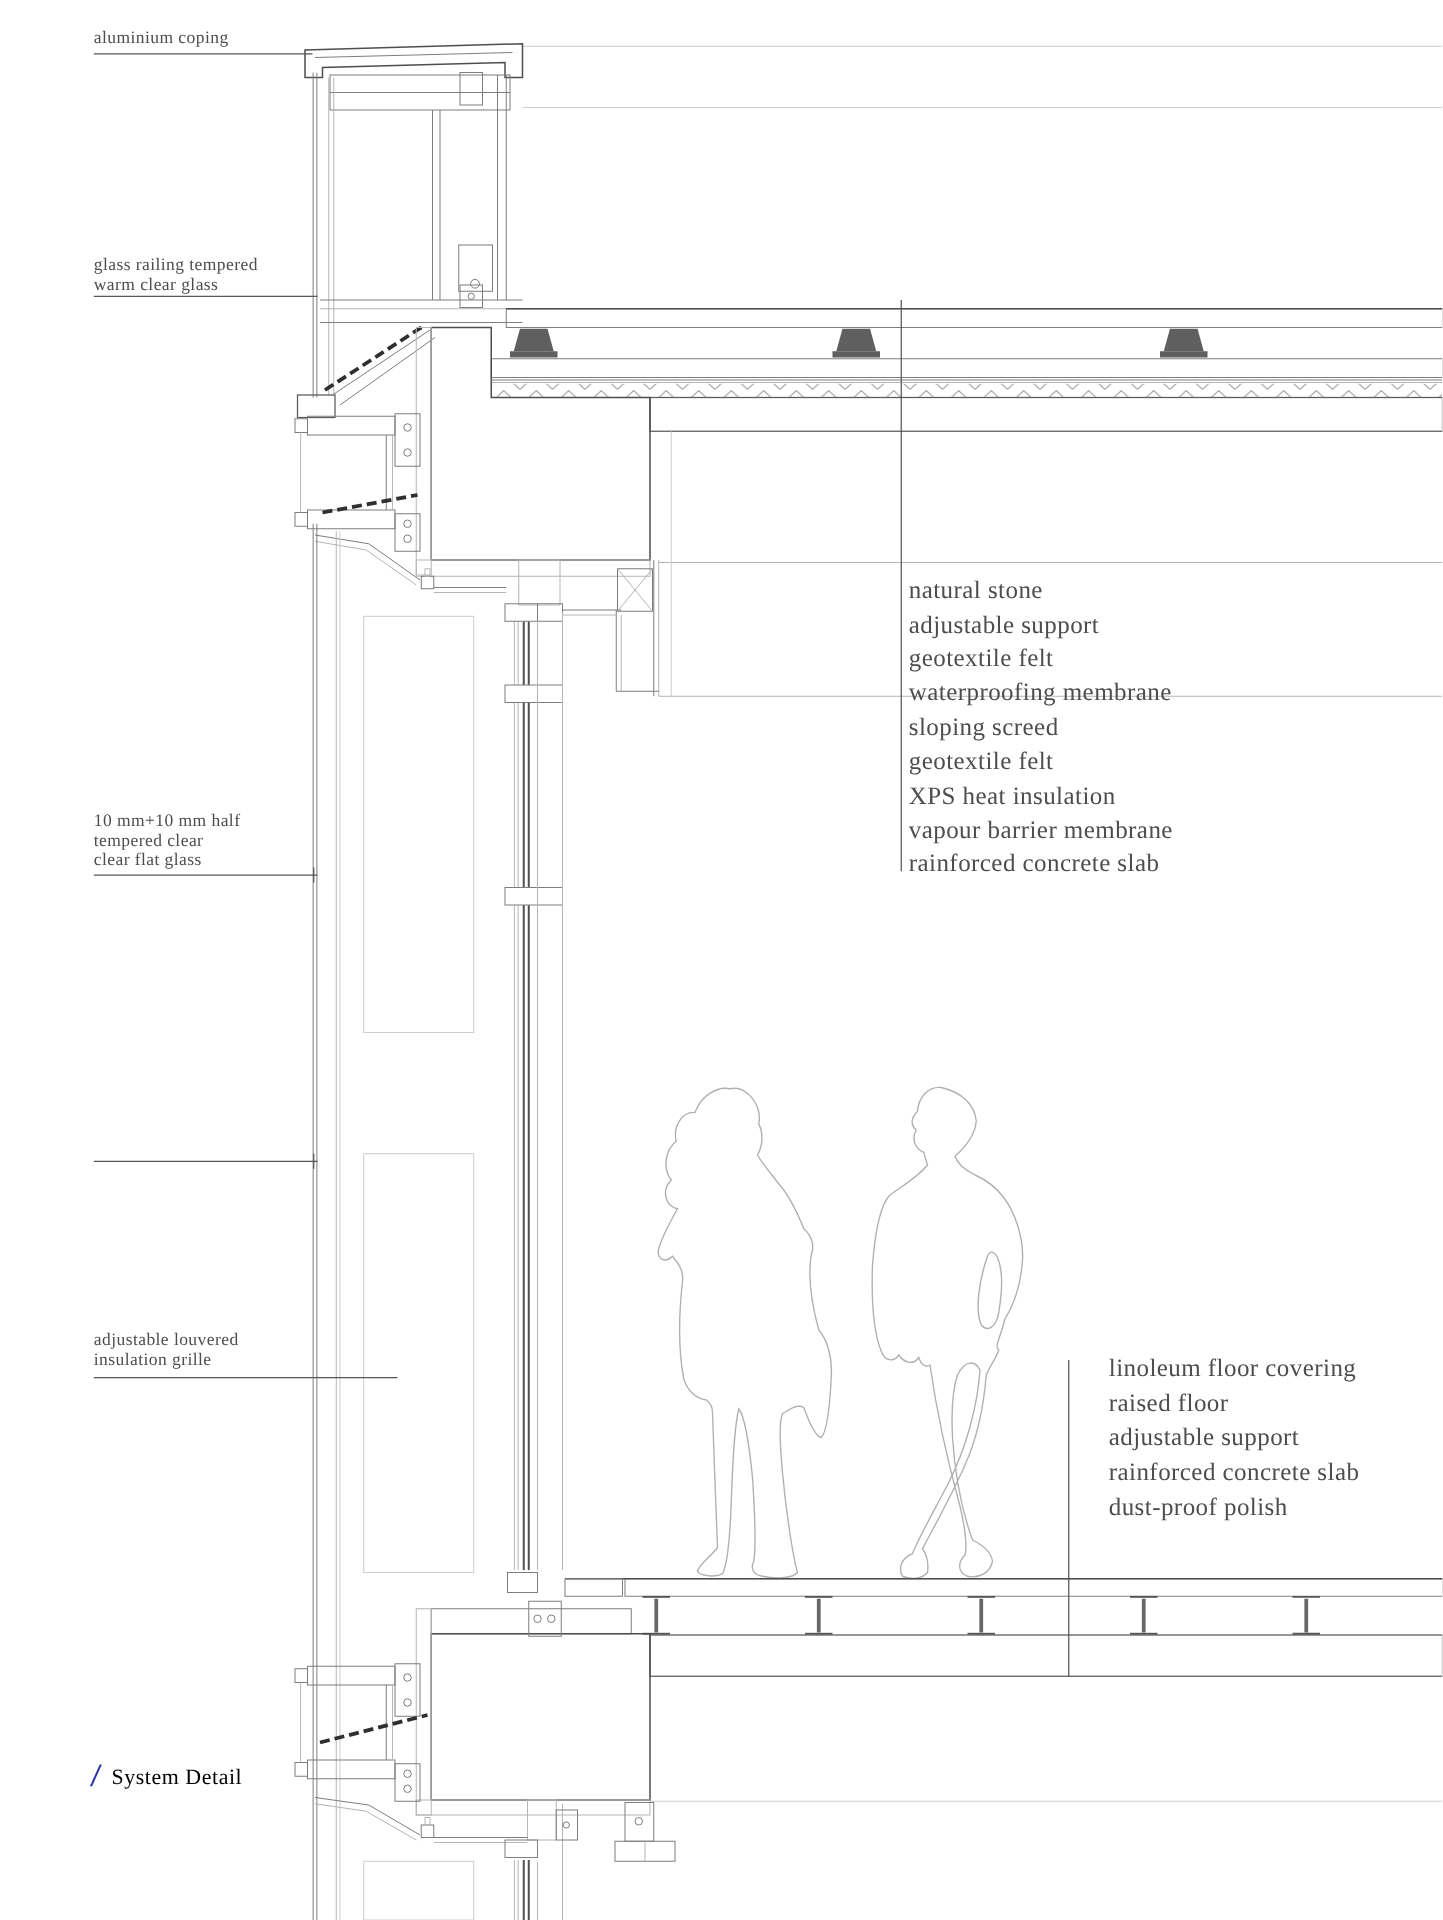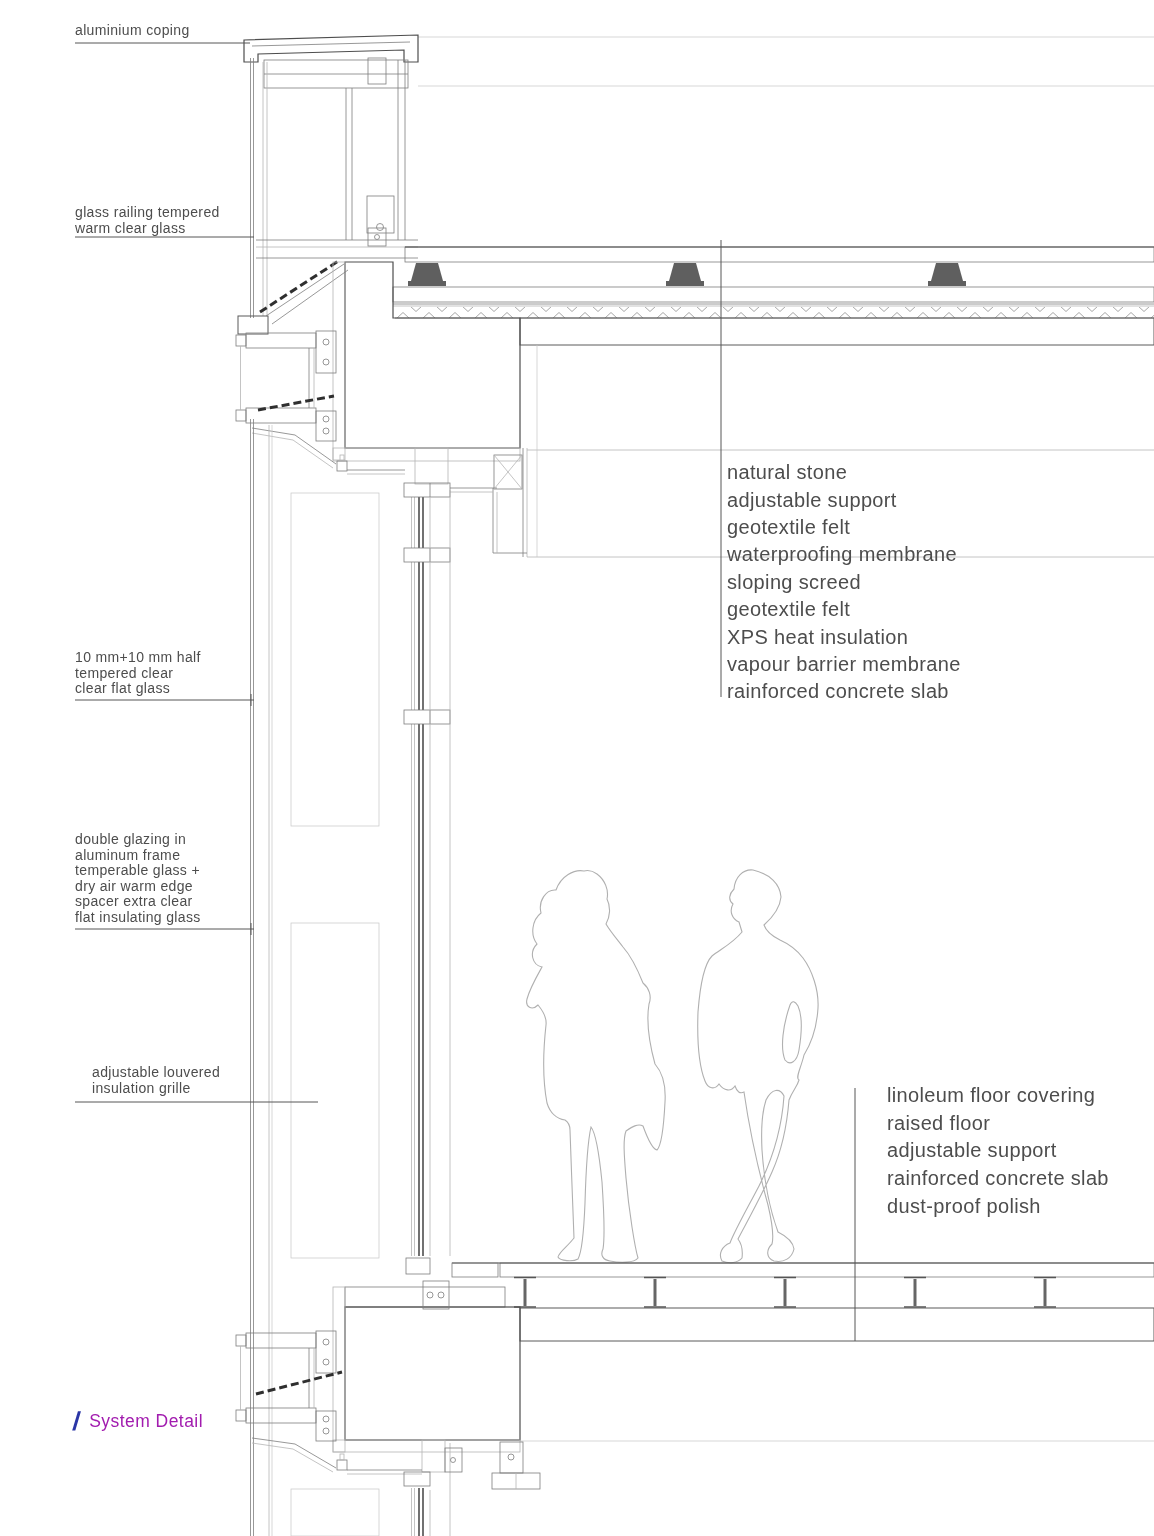--- a/index.html
+++ b/index.html
@@ -1,17 +1,17 @@
 <!DOCTYPE html>
 <html><head>
 <meta charset="utf-8">
 <style>
   html,body{margin:0;padding:0;background:#ffffff}
   .sheet{position:relative;width:1154px;height:1536px;background:#fff;
-         font-family:Liberation Sans, sans-serif;overflow:hidden}
+         font-family:Liberation Serif, serif;overflow:hidden}
   .sheet > svg{position:absolute;left:0;top:0}
 
   
   .s1  {stroke:#5a5a5a;stroke-width:1;fill:none}
   .s11 {stroke:#4e4e4e;stroke-width:1.2;fill:none}
   .s08 {stroke:#7d7d7d;stroke-width:.8;fill:none}
   .sl  {stroke:#b5b5b5;stroke-width:.8;fill:none}
   .sll {stroke:#c6c6c6;stroke-width:.7;fill:none}
   .dash{stroke:#2f2f2f;stroke-width:3;fill:none;stroke-dasharray:8 4}
   .fig {stroke:#b0b0b0;stroke-width:1.1;fill:none}
@@ -22,21 +22,21 @@
   .lbl{position:absolute;color:#4d4d4d;font-size:14px;line-height:15.5px;
        letter-spacing:.35px;white-space:nowrap}
   .list{position:absolute;color:#4d4d4d;font-size:20px;letter-spacing:.35px}
   .list .it{display:flex;align-items:center;white-space:nowrap}
   .list.roof .it{height:27.4px}
   .list.floor .it{height:27.6px}
 
   
   .title{position:absolute;left:73px;top:1408px;display:flex;align-items:center;gap:9px}
   .title .slash{font-size:26px;font-weight:bold;line-height:26px;transform:skewX(-6deg)}
-  .title .txt{font-size:17.5px;color:#a21caf;letter-spacing:.45px}
+  .title .txt{font-size:17.5px;color:#000000;letter-spacing:.45px}
 </style>
 </head>
 <body>
 
 <div class="sheet">
 
 <svg width="1154" height="1536" viewBox="0 0 1154 1536" xmlns="http://www.w3.org/2000/svg">
   <defs>
     <pattern id="pConc" width="10" height="10" patternUnits="userSpaceOnUse">
       <path d="M-1,11 L11,-1" stroke="#bcbcbc" stroke-width=".8" fill="none"></path>
@@ -287,29 +287,21 @@
 </div>
 <div class="lbl" style="left:75px;top:205px">
   <div>glass railing  tempered</div>
   <div>warm clear glass</div>
 </div>
 <div class="lbl" style="left:75px;top:650px">
   <div>10 mm+10 mm half</div>
   <div>tempered clear</div>
   <div>clear flat glass</div>
 </div>
-<div class="lbl" style="left:75px;top:832px">
-  <div>double glazing in</div>
-  <div>aluminum frame</div>
-  <div>temperable glass +</div>
-  <div>dry air warm edge</div>
-  <div>spacer extra clear</div>
-  <div>flat insulating glass</div>
-</div>
-<div class="lbl" style="left:92px;top:1065px">
+<div class="lbl" style="left:75px;top:1065px">
   <div>adjustable louvered</div>
   <div>insulation grille</div>
 </div>
 
 <div class="list roof" style="left:727px;top:459px">
   <div class="it">natural stone</div>
   <div class="it">adjustable support</div>
   <div class="it">geotextile felt</div>
   <div class="it">waterproofing membrane</div>
   <div class="it">sloping screed</div>

